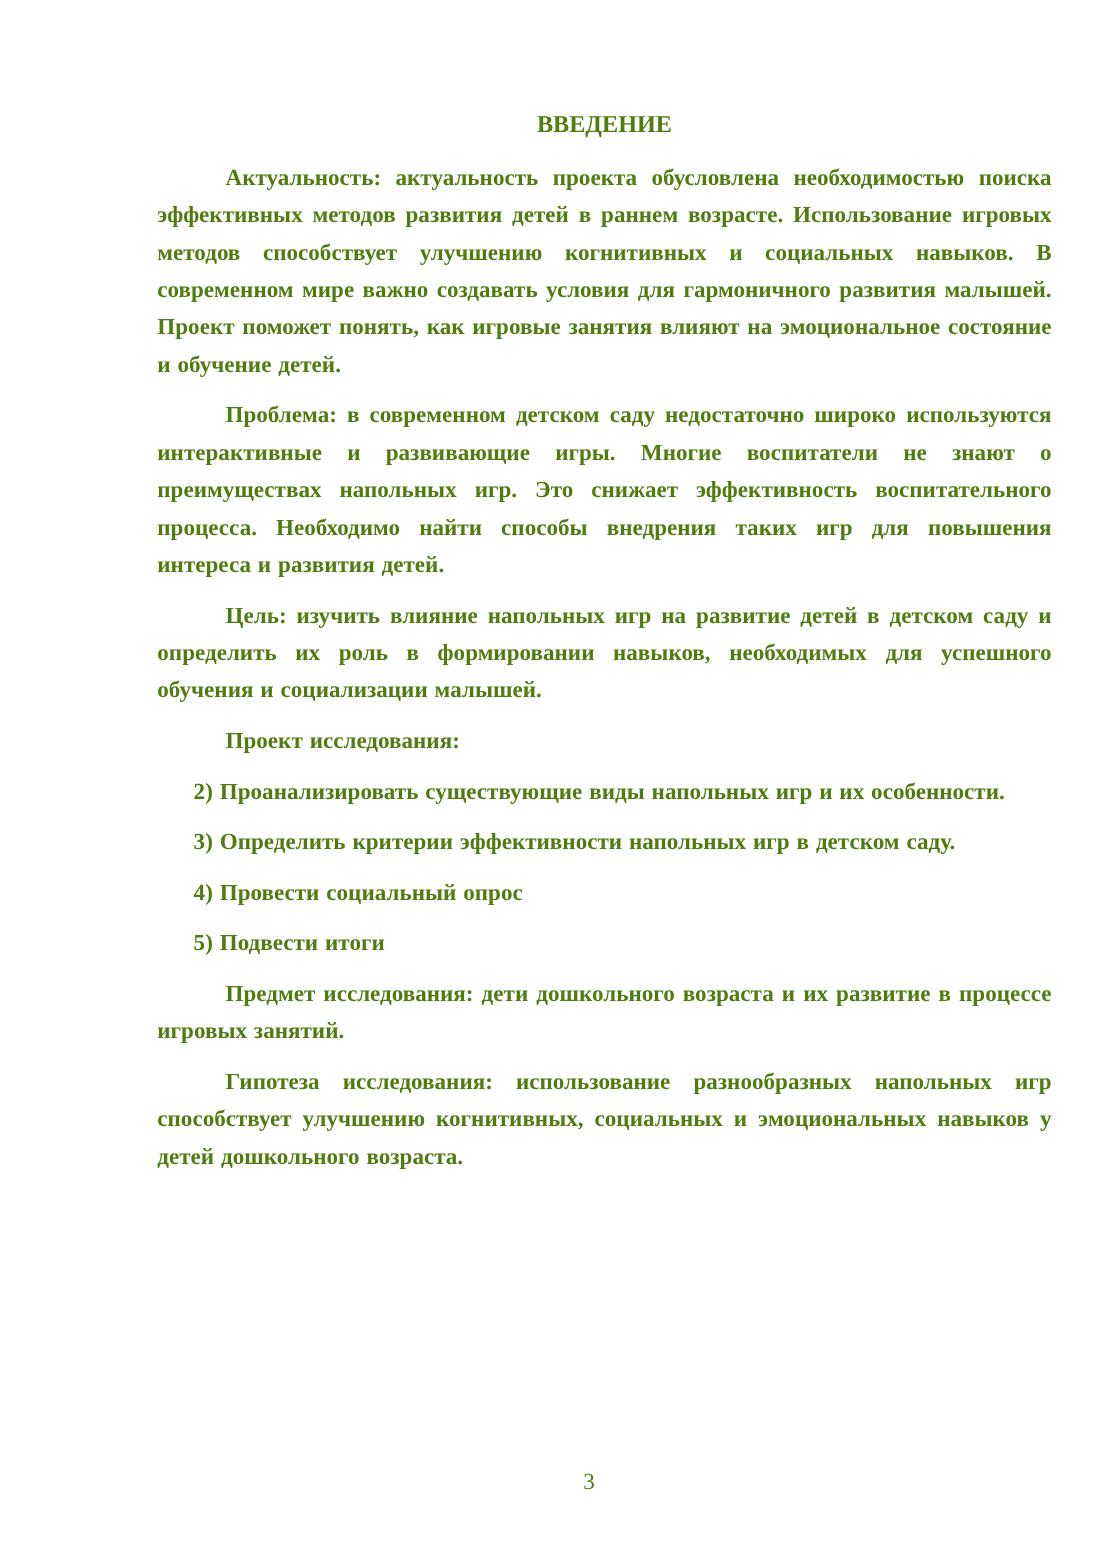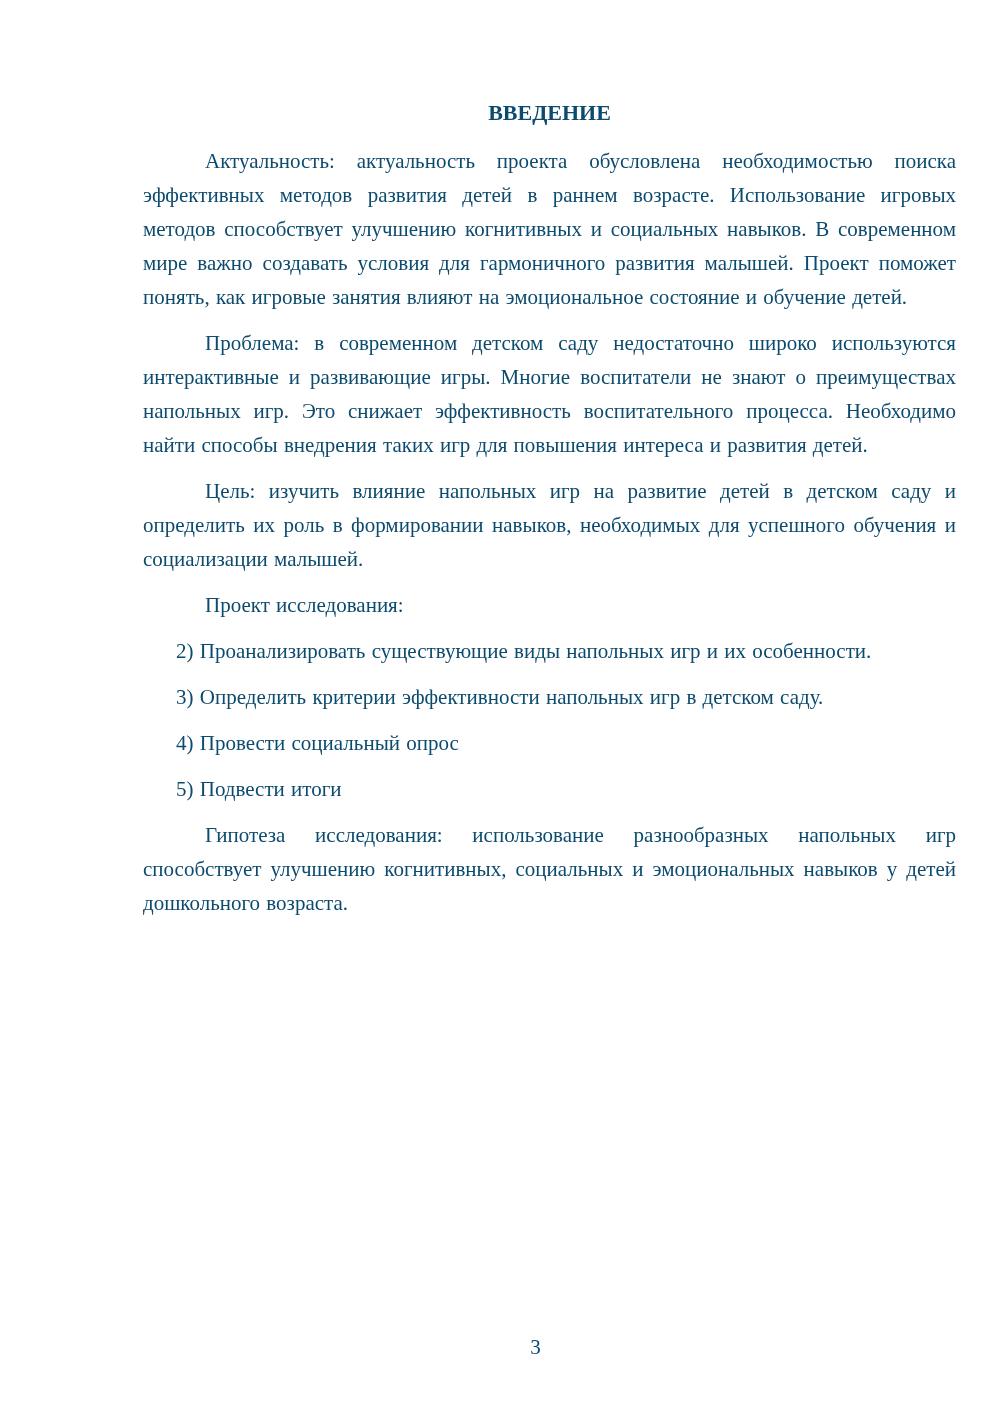--- a/index.html
+++ b/index.html
@@ -11,35 +11,36 @@
     position: relative;
     width: 1000px;
     height: 1414px;
     margin: 0 auto;
     background: #ffffff;
     box-sizing: border-box;
     padding: 96px 44px 0 143px;
     font-family: "Liberation Serif", "DejaVu Serif", serif;
     font-size: 21px;
     line-height: 34px;
-    color: #0c4a6e;
+    color: #4d7c0f;
     overflow: hidden;
   }
   .title {
     margin: 0 0 14px 0;
     font-size: 22px;
     font-weight: bold;
     text-align: center;
     line-height: 34px;
   }
   .para {
     margin: 0 0 12px 0;
     text-align: justify;
     text-indent: 62px;
     word-spacing: 1px;
+    font-weight: bold;
   }
   .para.list {
     text-indent: 33px;
   }
   .page-number {
     position: absolute;
     top: 1330px;
     left: 143px;
     right: 72px;
     text-align: center;
@@ -54,16 +55,17 @@
   <h1 class="title">ВВЕДЕНИЕ</h1>
 
   <p class="para">Актуальность: актуальность проекта обусловлена необходимостью поиска эффективных методов развития детей в раннем возрасте. Использование игровых методов способствует улучшению когнитивных и социальных навыков. В современном мире важно создавать условия для гармоничного развития малышей. Проект поможет понять, как игровые занятия влияют на эмоциональное состояние и обучение детей.</p>
   <p class="para">Проблема: в современном детском саду недостаточно широко используются интерактивные и развивающие игры. Многие воспитатели не знают о преимуществах напольных игр. Это снижает эффективность воспитательного процесса. Необходимо найти способы внедрения таких игр для повышения интереса и развития детей.</p>
   <p class="para">Цель: изучить влияние напольных игр на развитие детей в детском саду и определить их роль в формировании навыков, необходимых для успешного обучения и социализации малышей.</p>
   <p class="para">Проект исследования:</p>
   <p class="para list">2) Проанализировать существующие виды напольных игр и их особенности.</p>
   <p class="para list">3) Определить критерии эффективности напольных игр в детском саду.</p>
   <p class="para list">4) Провести социальный опрос</p>
   <p class="para list">5) Подвести итоги</p>
+  <p class="para">Предмет исследования: дети дошкольного возраста и их развитие в процессе игровых занятий.</p>
   <p class="para">Гипотеза исследования: использование разнообразных напольных игр способствует улучшению когнитивных, социальных и эмоциональных навыков у детей дошкольного возраста.</p>
 
   <div class="page-number">3</div>
 </div>
 
 </body></html>

